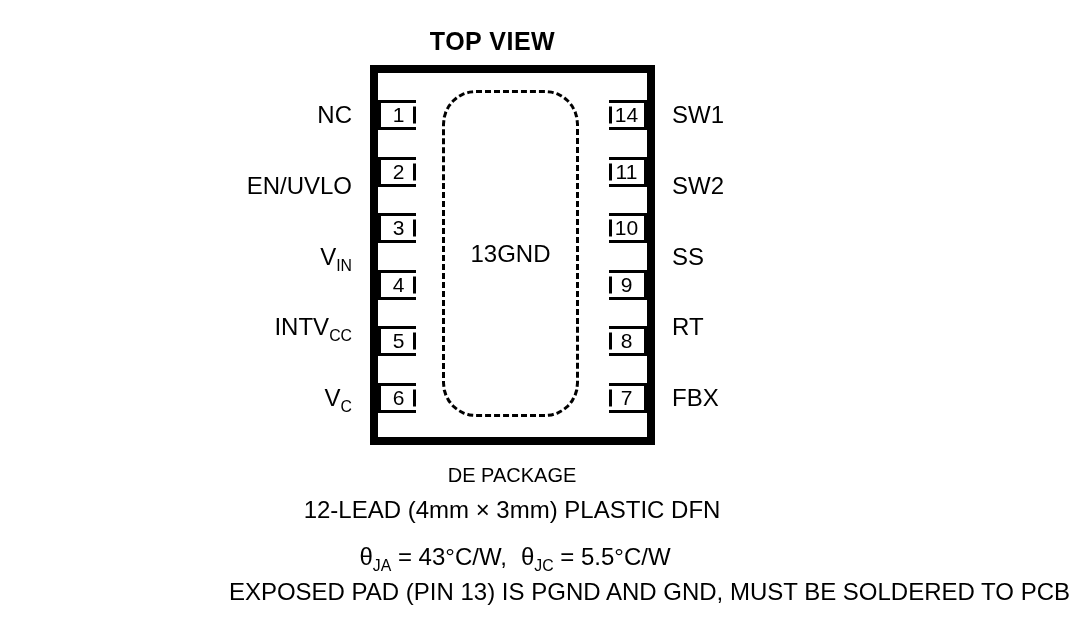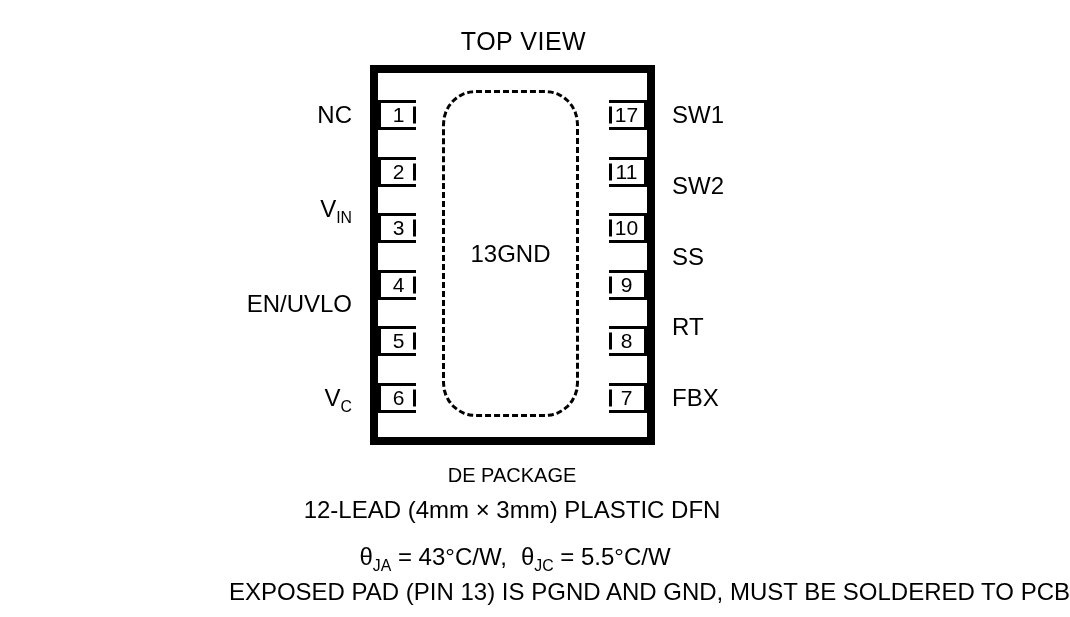--- a/index.html
+++ b/index.html
@@ -12,25 +12,25 @@
   .canvas {
     position: relative;
     width: 1070px;
     height: 617px;
     background: #ffffff;
     overflow: hidden;
   }
   .title {
     position: absolute;
     top: 27px;
-    left: 381px;
+    left: 350px;
     width: 285px;
     text-align: center;
     font-size: 25px;
-    font-weight: 400;
+    font-weight: 700;
     letter-spacing: 0.5px;
   }
   .package {
     position: absolute;
     left: 370px;
     top: 65px;
     width: 285px;
     height: 380px;
     border: 8px solid #000;
     box-sizing: border-box;
@@ -153,21 +153,21 @@
     <div class="pin-box left">
         <span>5</span>
       </div>
     <div class="pin-box left">
         <span>6</span>
       </div>
   </div>
 
   <div class="pin-col right">
     <div class="pin-box right">
-        <span>17</span>
+        <span>14</span>
       </div>
     <div class="pin-box right">
         <span>11</span>
       </div>
     <div class="pin-box right">
         <span>10</span>
       </div>
     <div class="pin-box right">
         <span>9</span>
       </div>
@@ -179,22 +179,23 @@
       </div>
   </div>
 
   <div class="exposed-pad">
     <span>13</span>
     <span>GND</span>
   </div>
 
   <div class="label-col left">
     <div class="lbl"><span>NC</span><sub></sub></div>
+    <div class="lbl"><span>EN/UVLO</span><sub></sub></div>
     <div class="lbl"><span>V</span><sub>IN</sub></div>
-    <div class="lbl"><span>EN/UVLO</span><sub></sub></div>
+    <div class="lbl"><span>INTV</span><sub>CC</sub></div>
     <div class="lbl"><span>V</span><sub>C</sub></div>
   </div>
 
   <div class="label-col right">
     <div class="lbl"><span>SW1</span><sub></sub></div>
     <div class="lbl"><span>SW2</span><sub></sub></div>
     <div class="lbl"><span>SS</span><sub></sub></div>
     <div class="lbl"><span>RT</span><sub></sub></div>
     <div class="lbl"><span>FBX</span><sub></sub></div>
   </div>

